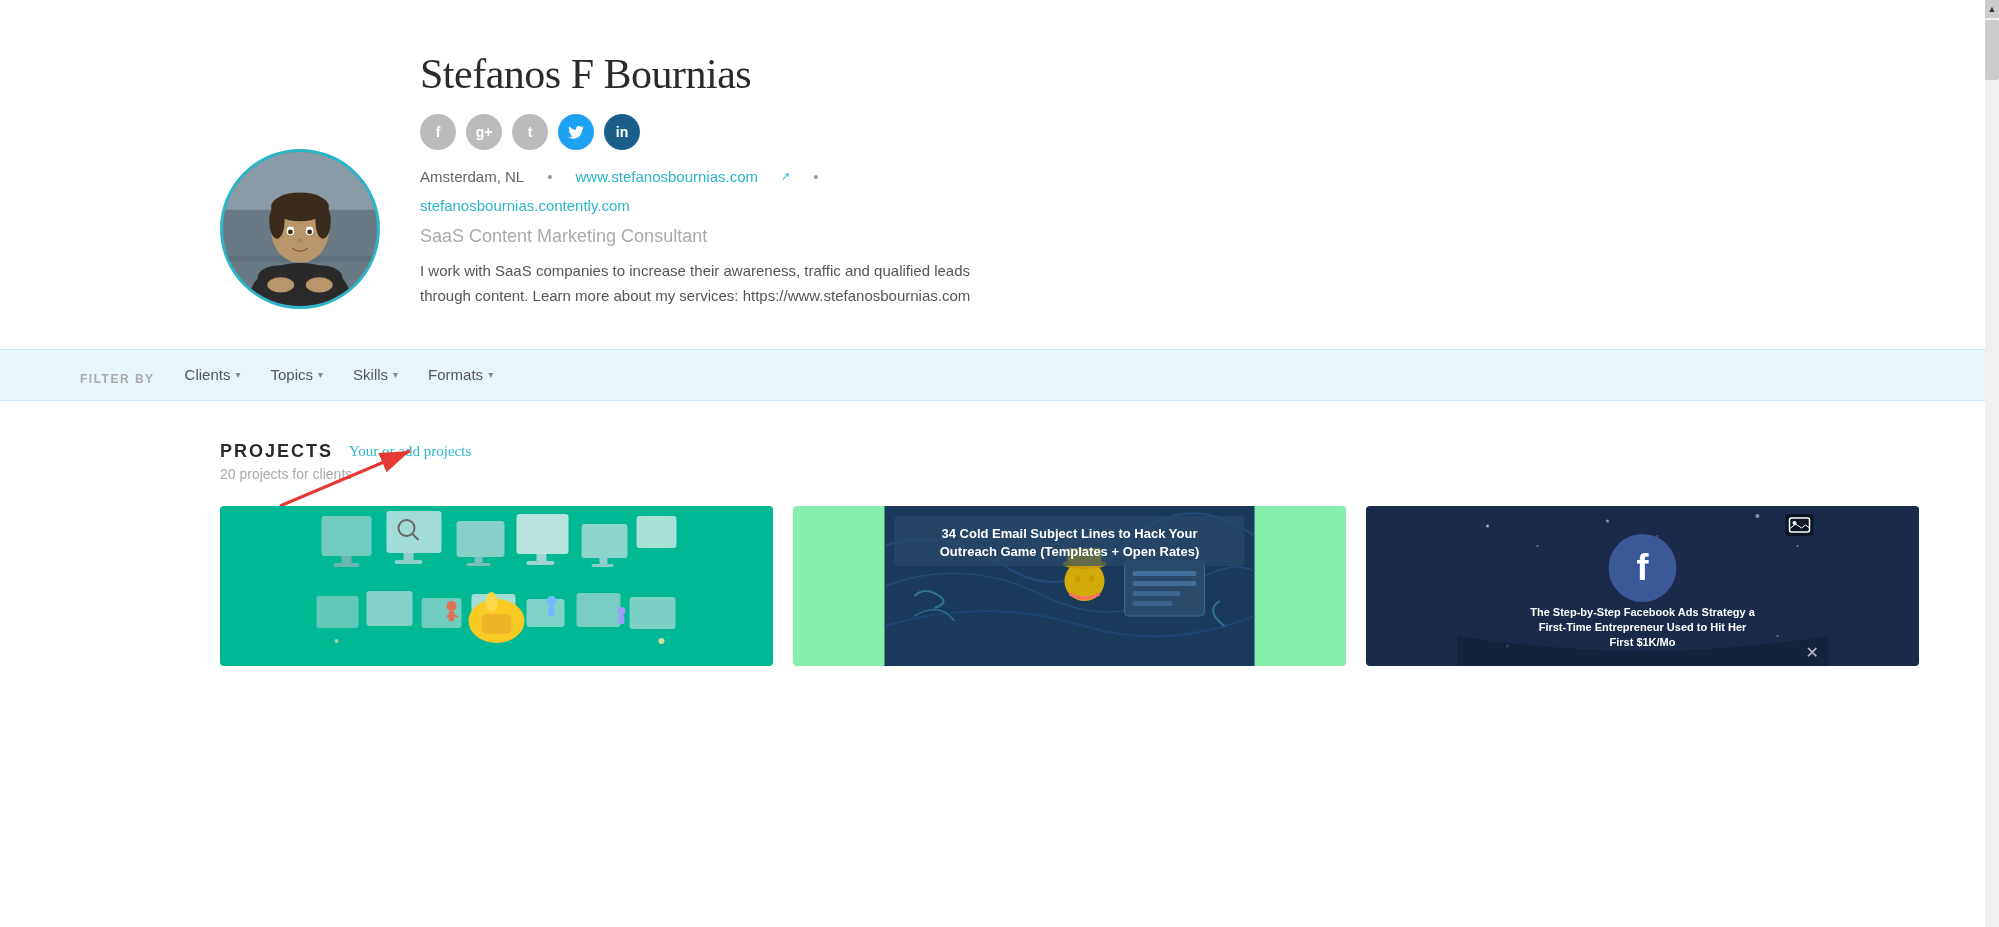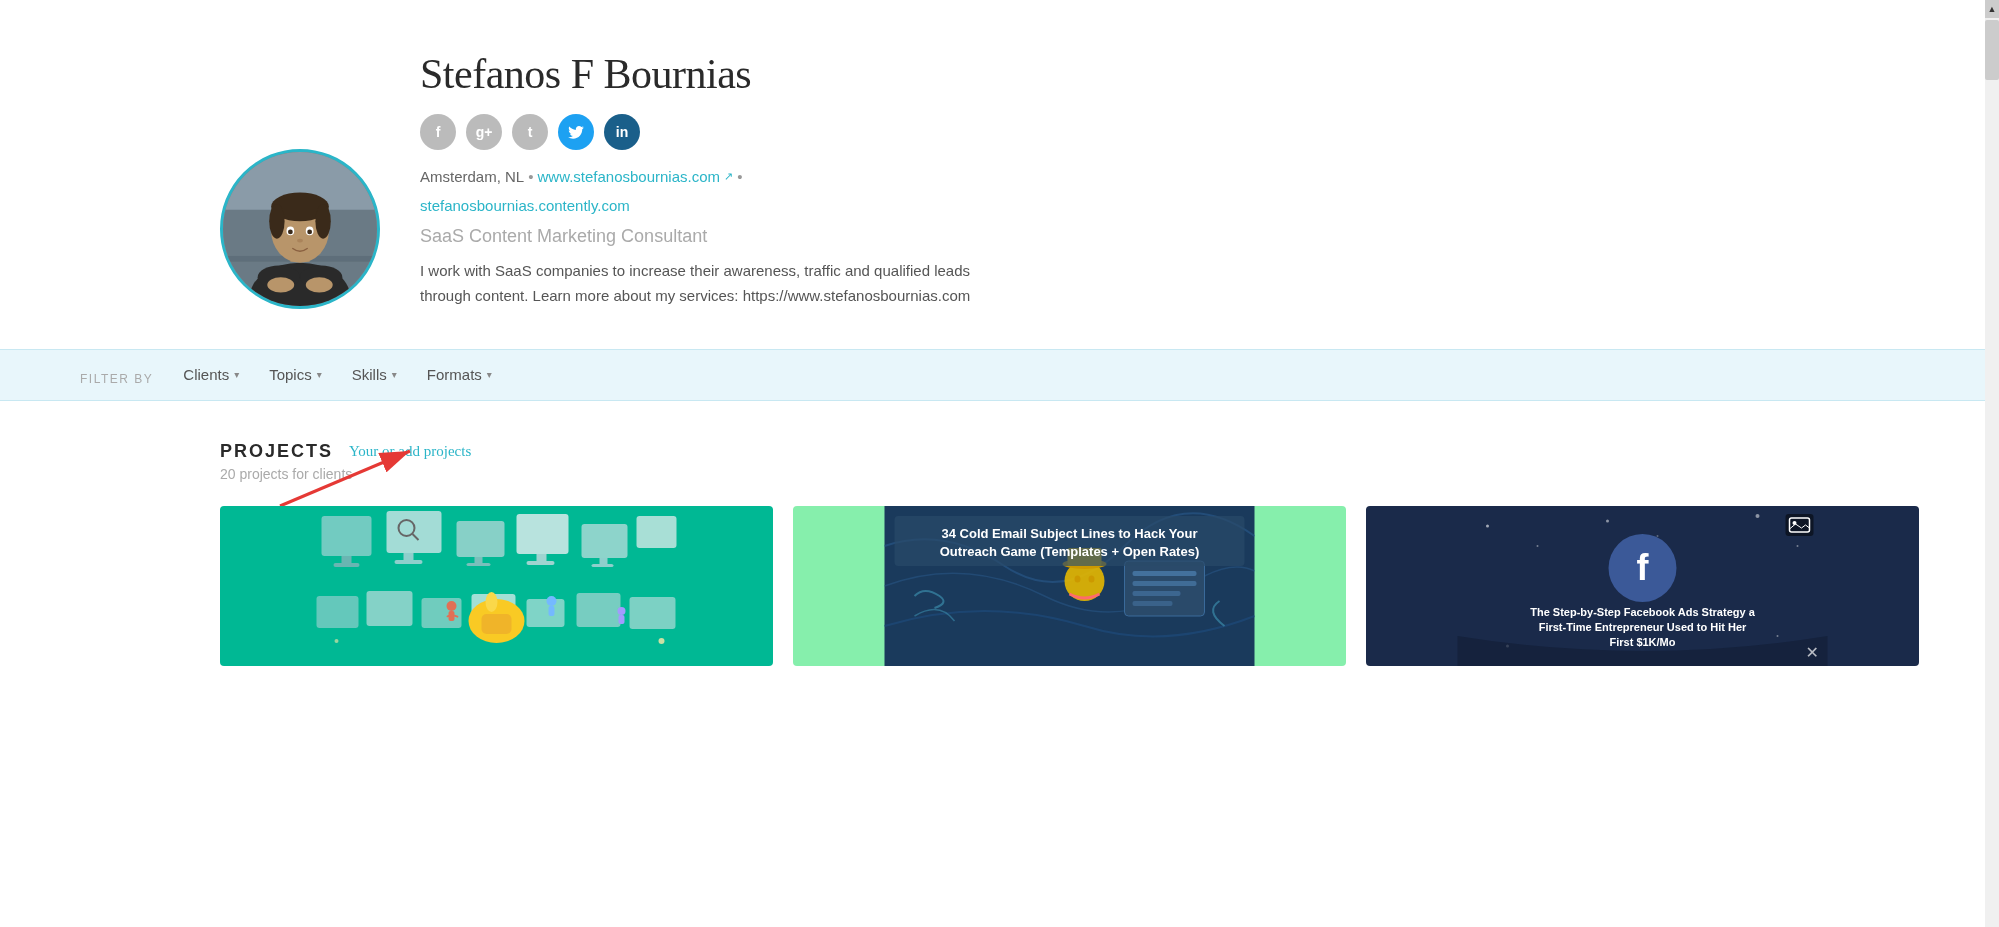--- a/index.html
+++ b/index.html
@@ -63,21 +63,21 @@
     }
     .social-icon.facebook { background: #bbb; }
     .social-icon.googleplus { background: #bbb; }
     .social-icon.tumblr { background: #bbb; }
     .social-icon.twitter { background: #1da1f2; }
     .social-icon.linkedin { background: #1a5f8a; }
 
     .location-links {
       display: flex;
       align-items: center;
-      gap: 4px;
+      gap: 23px;
       margin-bottom: 12px;
       font-size: 15px;
       color: #666;
       font-family: Arial, sans-serif;
     }
     .location-text { color: #666; }
     .dot { color: #999; }
     .profile-link {
       color: #2bb5c8;
       text-decoration: none;
@@ -112,21 +112,21 @@
       display: flex;
       align-items: center;
       padding: 14px 80px;
       gap: 30px;
     }
     .filter-label {
       font-size: 12px;
       color: #aaa;
       letter-spacing: 1.5px;
       font-family: Arial, sans-serif;
-      font-weight: normal;
+      font-weight: bold;
       text-transform: uppercase;
       margin-top: 8px;
     }
     .filter-dropdown {
       display: flex;
       align-items: center;
       gap: 5px;
       font-size: 15px;
       color: #555;
       cursor: pointer;

